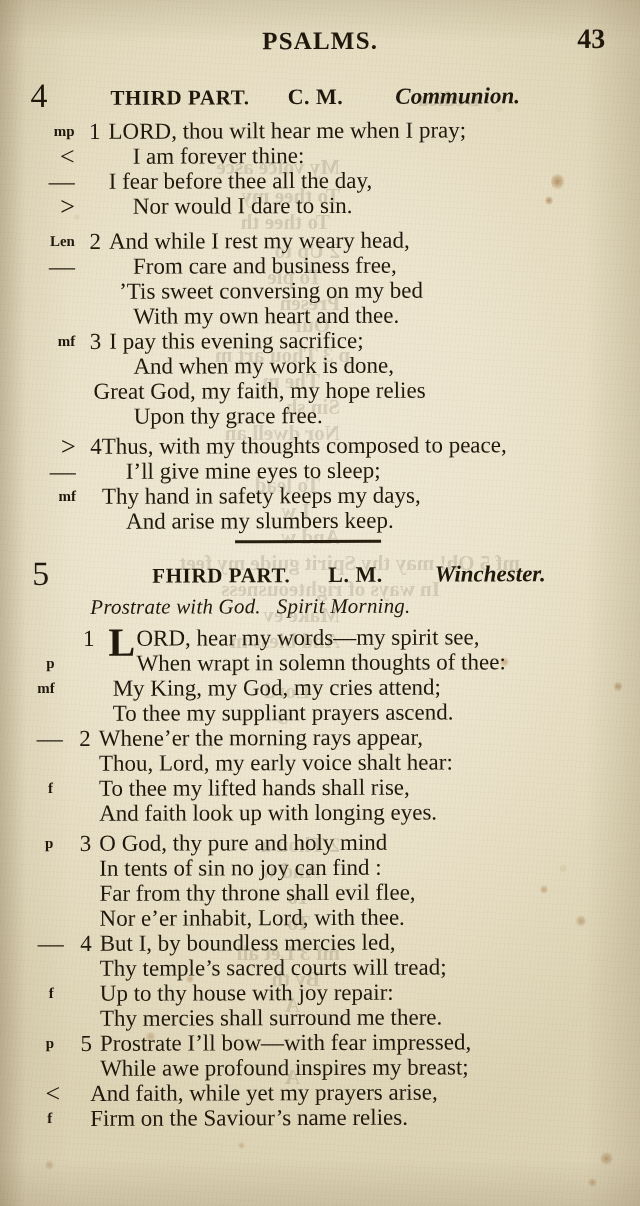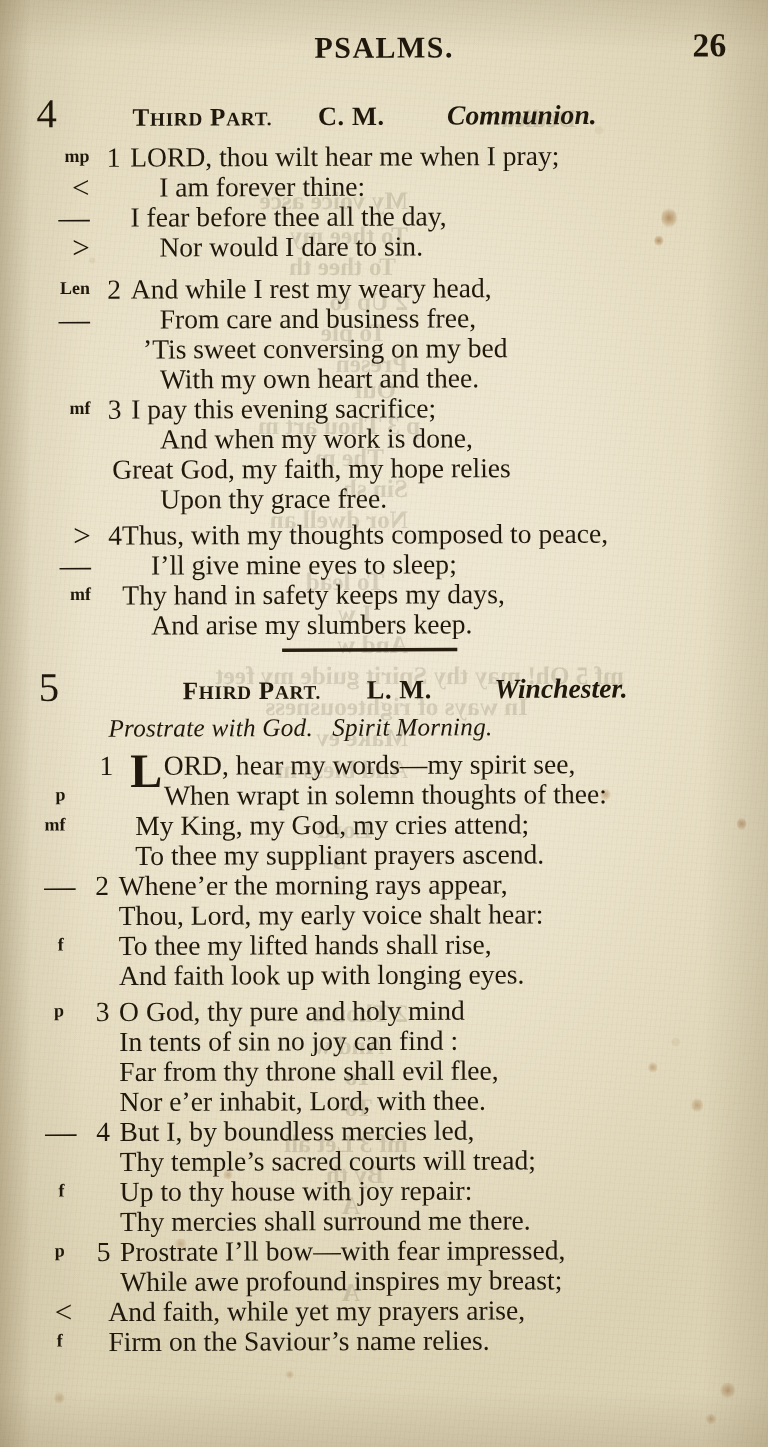--- a/index.html
+++ b/index.html
@@ -125,21 +125,21 @@
     right: 18px;
     display: flex;
     align-items: baseline;
     white-space: nowrap;
   }
   .part-label {
     font-size: 21px;
     font-weight: 700;
     letter-spacing: .6px;
   }
-  .part-label .sc { font-size: 16px; }
+  .part-label .sc { font-size: 21px; }
   .meter-label {
     font-size: 22px;
     font-weight: 700;
     margin-left: 38px;
     letter-spacing: .5px;
   }
   .tune-label {
     font-size: 23px;
     font-style: italic;
     font-weight: 700;
@@ -246,21 +246,21 @@
       <div class="bl" style="left: 300px; top: 938px;">mf 3 Let all</div>
       <div class="bl" style="left: 320px; top: 964px;">By th</div>
       <div class="bl" style="left: 340px; top: 990px;">A</div>
       <div class="bl" style="left: 340px; top: 1062px;">A</div>
     </div>
 
   <div id="ink">
     <div id="tilt">
 
       <div class="running-head">PSALMS.</div>
-      <div class="folio">26</div>
+      <div class="folio">43</div>
 
       <div class="hymn" style="top:70px;">
         <div class="hymn-number" style="top:8px;">4</div>
         <div class="hymn-head" style="top:14px;">
           <span class="part-label">T<span class="sc">HIRD</span> P<span class="sc">ART.</span></span>
           <span class="meter-label">C. M.</span>
           <span class="tune-label">Communion.</span>
         </div>
 
         <div class="verse" style="top:48px;">

